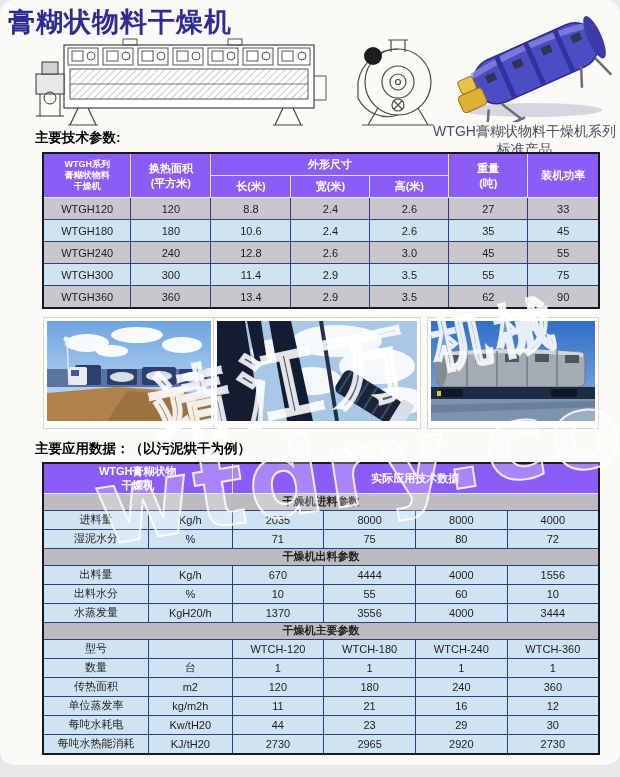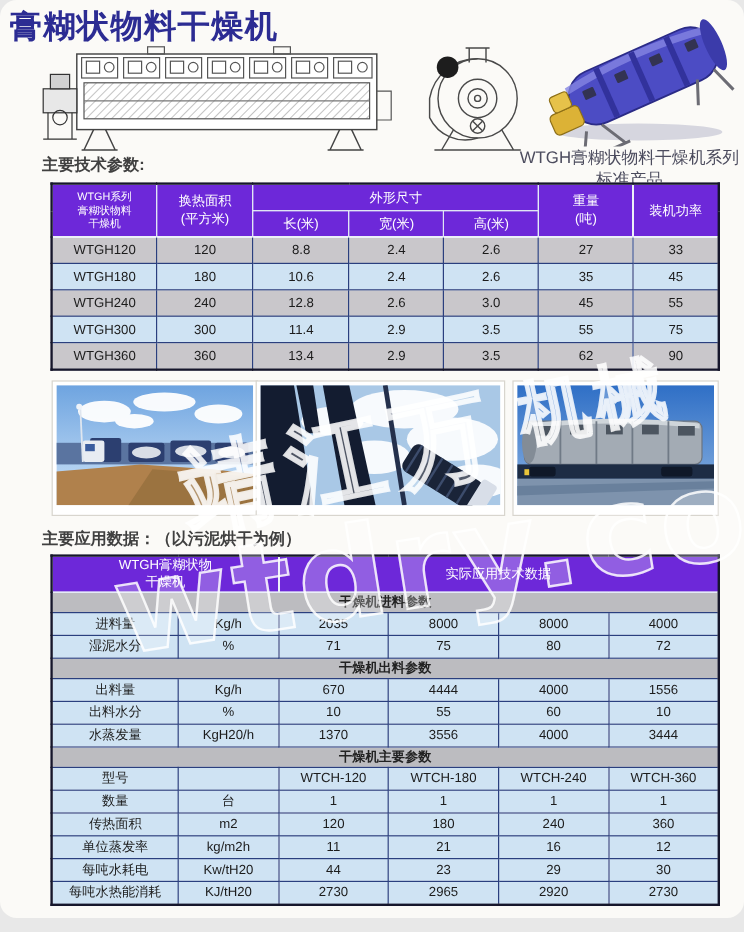--- a/index.html
+++ b/index.html
@@ -6,21 +6,21 @@
   .page{
     position:relative;width:620px;height:765px;margin:0 auto;
     background:#fbfaf7;overflow:hidden;
     font-family:"Liberation Sans",sans-serif;color:#1c1c1c;border-radius:14px;
   }
   
   .main-title{
     position:absolute;left:8px;top:4px;font-size:27px;font-weight:bold;
     color:#2c2c93;letter-spacing:1px;
   }
-  .section-heading{position:absolute;font-size:13.5px;font-weight:bold;color:#404040;}
+  .section-heading{position:absolute;font-size:13.5px;font-weight:bold;color:#000000;}
   .h1-pos{left:35px;top:129px;}
   .h2-pos{left:35px;top:440px;text-align:center;}
   .product-caption{
     position:absolute;left:432px;top:123px;width:185px;text-align:center;
     font-size:14px;color:#4c4c5e;
   }
   
   .img-box{position:absolute;}
   .d1{left:28px;top:36px;}
   .d2{left:348px;top:38px;}
@@ -28,21 +28,21 @@
   
   .photo{position:absolute;top:318px;background:#fff;padding:3px;box-shadow:0 0 0 1px #d8d5ce;}
   .p1{left:44px;}
   .p2{left:214px;}
   .p3{left:428px;}
   
   table{border-collapse:collapse;table-layout:fixed;position:absolute;left:42px;width:558px;background:#fff;border:2px solid #16162b;}
   .spec-table{top:152px;}
   .app-table{top:462px;}
   th,td{border:1px solid #2a3f7e;text-align:center;vertical-align:middle;font-size:11px;padding:0 2px;overflow:hidden;}
-  th{background:#6d28d9;color:#fff;font-weight:normal;border:1px solid #dfe6f4;}
+  th{background:#8b5cf6;color:#fff;font-weight:bold;border:1px solid #dfe6f4;}
   .th-small{font-size:9px;line-height:1.25;}
   .th-small span{display:block;}
   .th-2line span{display:block;line-height:1.3;}
   .spec-table td{height:21px;}
   .spec-table th{height:21px;}
   .row-gray td{background:#c9c7cb;}
   .row-blue td{background:#cfe3f3;}
   .app-table th{height:17px;}
   .app-table .hdr th{height:17px;}
   .app-table td{height:18px;background:#cfe3f3;}

